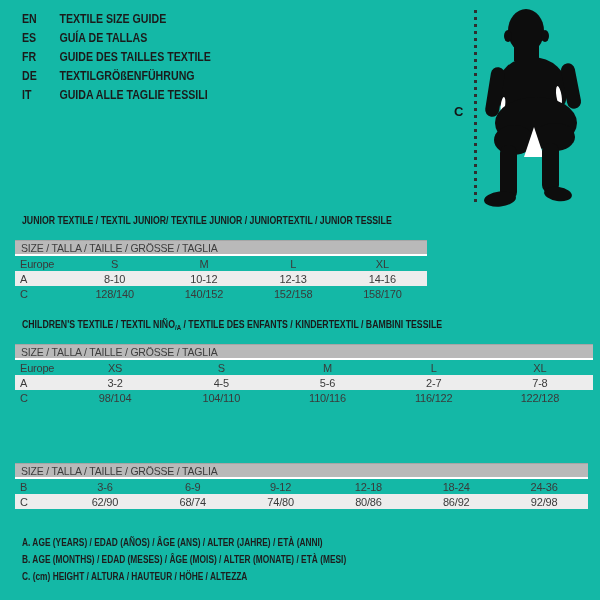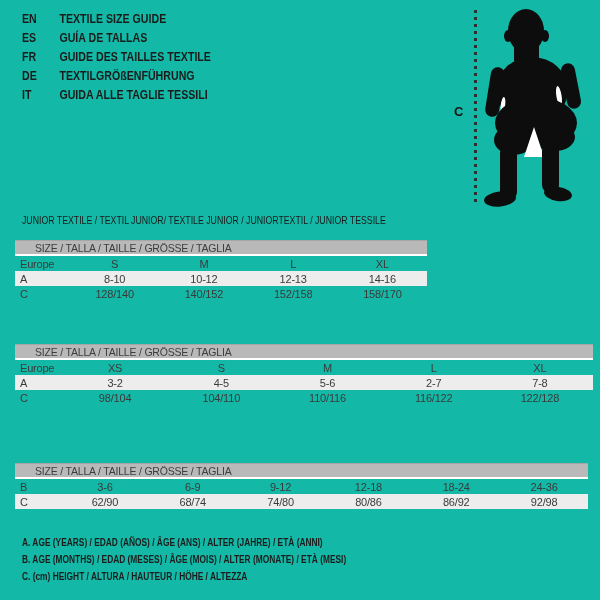--- a/index.html
+++ b/index.html
@@ -11,30 +11,30 @@
   .lang-block { position:absolute; left:22px; top:10px; }
   .lang-row { line-height:19px; font-size:12.5px; font-weight:bold; color:#1b1b1b;
               transform:scaleX(0.85); transform-origin:0 0; white-space:nowrap; }
   .lang-code { display:inline-block; width:44px; }
   
   .height-line { position:absolute; left:474px; top:10px; width:3px; height:196px;
     background-image:repeating-linear-gradient(to bottom,#2f2f2f 0 3px,transparent 3px 7px); }
   .height-label { position:absolute; left:454px; top:104px; font-size:13px; font-weight:bold; color:#141414; }
   .baby-svg { position:absolute; left:482px; top:5px; }
   
-  .tbl-title { position:absolute; left:22px; font-size:11.5px; font-weight:normal;
+  .tbl-title { position:absolute; left:22px; font-size:11.5px; font-weight:bold;
                color:#1a1a1a; line-height:15px; white-space:nowrap; }
   .squish { display:inline-block; transform:scaleX(0.76); transform-origin:0 0; }
   .sub { font-size:8px; vertical-align:-2px; }
   .line2 { display:block; }
   
   table.size-table { position:absolute; border-collapse:collapse; table-layout:fixed;
                      font-size:11px; color:#3a3a3a; }
   table.size-table th { background:#b9b9b9; border-top:1px solid #a6a6a6; border-bottom:2px solid #fff;
-     height:13px; font-weight:normal; text-align:left; padding:0 0 0 20px; color:#3d3d3d;
+     height:13px; font-weight:normal; text-align:left; padding:0 0 0 6px; color:#3d3d3d;
      font-size:10.5px; letter-spacing:-0.2px; white-space:nowrap; overflow:hidden; }
   table.size-table td { height:15px; text-align:center; padding:0; letter-spacing:-0.2px; white-space:nowrap; }
   table.size-table td.lbl { text-align:left; padding-left:5px; }
   table.size-table tr.shaded td { background:#ededed; }
   
   .footnotes { position:absolute; left:22px; top:534px; }
   .footnote { line-height:17px; font-size:11px; font-weight:bold; color:#1d1d1d;
               transform:scaleX(0.76); transform-origin:0 0; white-space:nowrap; }
 </style>
 </head>
@@ -119,20 +119,26 @@
       <tr>
         <td class="lbl">C</td>
         <td>128/140</td>
         <td>140/152</td>
         <td>152/158</td>
         <td>158/170</td>
       </tr>
     </tbody>
   </table>
 
+  <div class="tbl-title" style="top:317px">
+    <span class="squish">
+      <span>CHILDREN'S TEXTILE / TEXTIL NIÑO</span><span class="sub">/A</span><span> / TEXTILE DES ENFANTS / KINDERTEXTIL / BAMBINI TESSILE</span>
+      <span class="line2"></span>
+    </span>
+  </div>
   <table class="size-table" style="left:15px; top:344px; width:578px">
     <colgroup>
         <col style="width:47px">
         <col>
         <col>
         <col>
         <col>
         <col>
       </colgroup>
     <thead>

